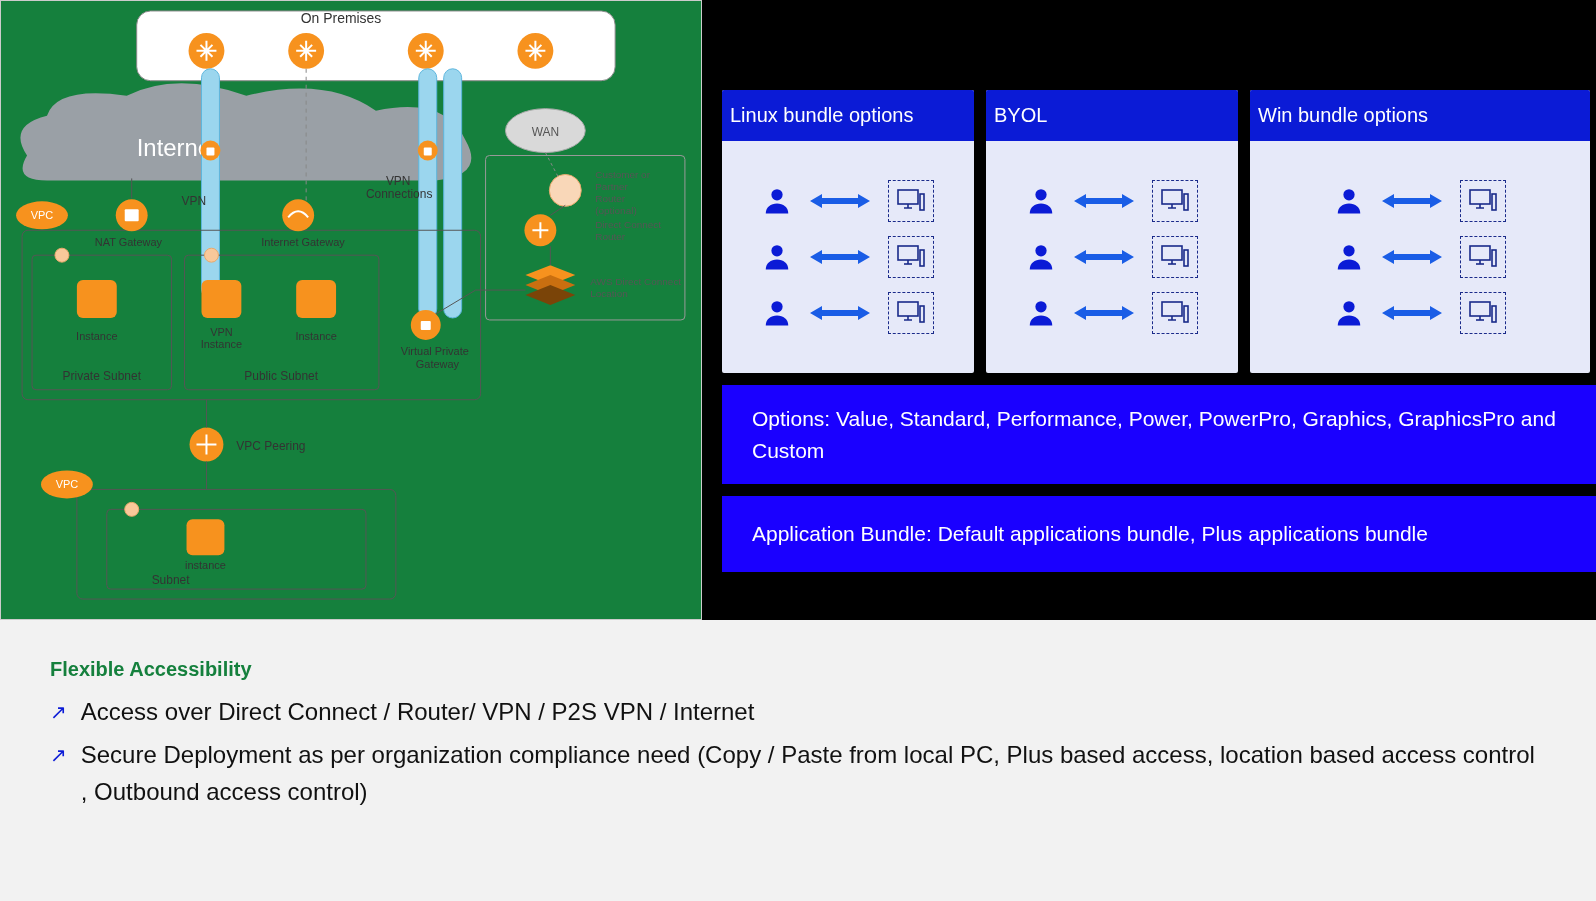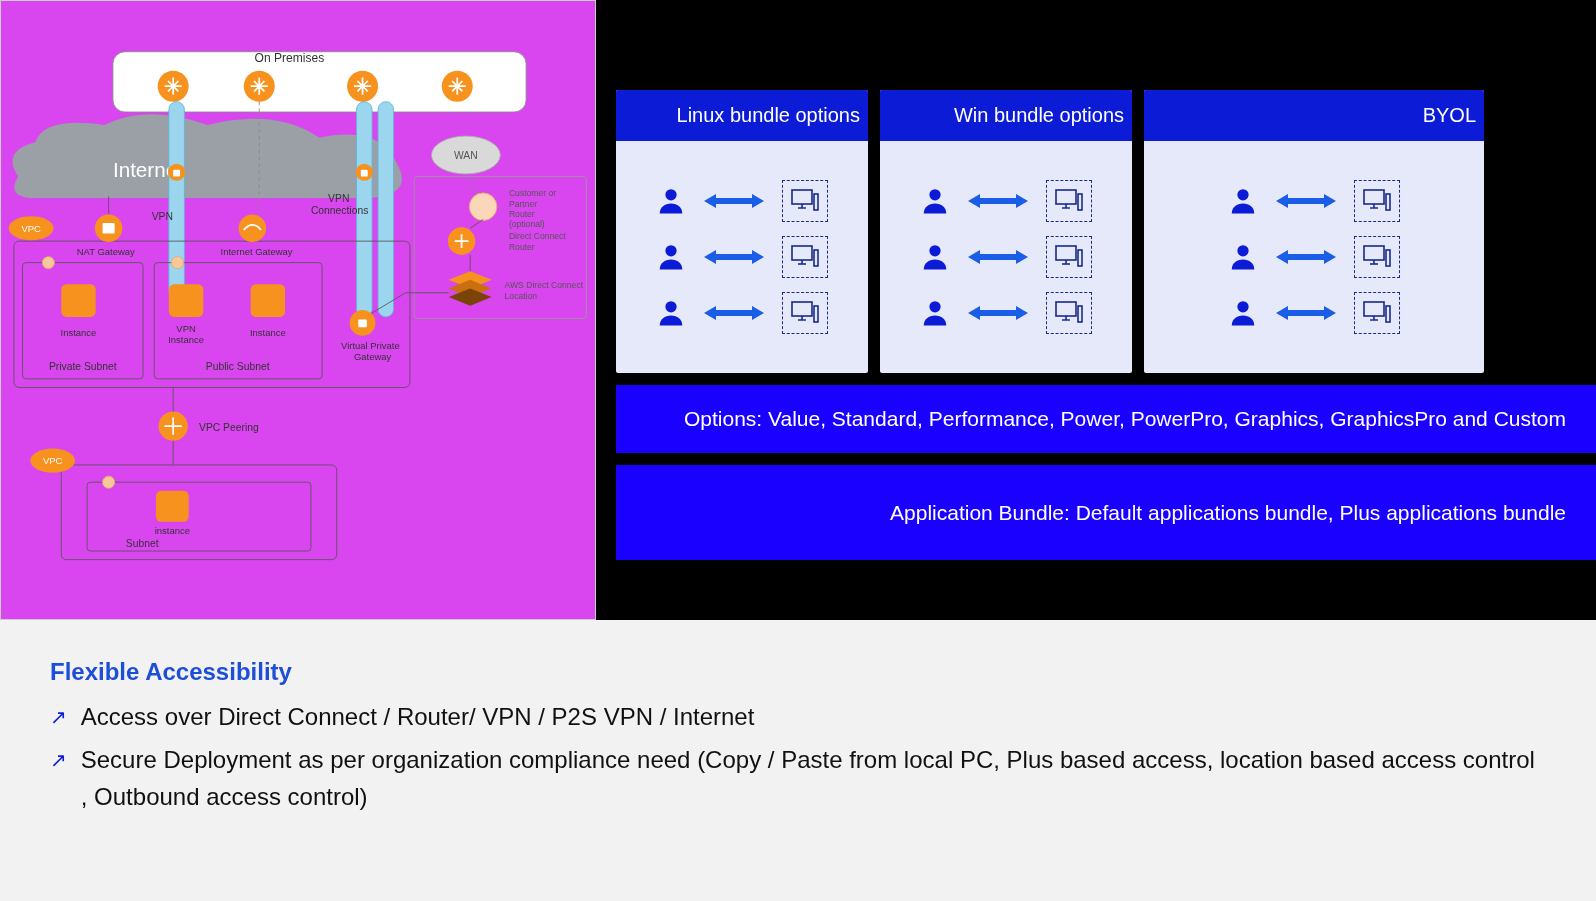--- a/index.html
+++ b/index.html
@@ -1,35 +1,35 @@
 <!DOCTYPE html>
 <html><head>
 <meta charset="utf-8">
 <style>
   *{box-sizing:border-box;margin:0;padding:0}
   body{font-family:Arial,Helvetica,sans-serif;background:#000;width:1596px;height:901px;overflow:hidden}
   .top{display:flex;height:620px}
-  .left-panel{width:596px;height:620px;background:#d946ef;position:relative;border:1px solid #ccc}
+  .left-panel{width:702px;height:620px;background:#15803d;position:relative;border:1px solid #ccc}
   .left-panel svg{width:100%;height:100%}
   .right-panel{flex:1;padding:90px 0 0 20px;display:flex;flex-direction:column;gap:12px}
   .bundle-row{display:flex;gap:12px}
   .bundle-card{background:#e6e9f9;display:flex;flex-direction:column;border-radius:2px;overflow:hidden}
   .bundle-card:nth-child(1){width:252px}
   .bundle-card:nth-child(2){width:252px}
   .bundle-card:nth-child(3){width:340px}
-  .bundle-header{background:#0b1bd6;color:#fff;text-align:right;padding:14px 8px;font-size:20px}
+  .bundle-header{background:#0b1bd6;color:#fff;text-align:left;padding:14px 8px;font-size:20px}
   .bundle-body{padding:18px 10px;display:flex;flex-direction:column;gap:14px;height:232px;justify-content:center}
   .bundle-line{display:flex;align-items:center;justify-content:center;gap:18px}
   .person-icn{width:30px;height:30px;flex:none}
   .arrow-icn{width:60px;height:18px;flex:none}
   .desk-icn{width:46px;height:42px;flex:none;border:1.5px dashed #1a2a8a;display:flex;align-items:center;justify-content:center}
   .desk-icn svg{width:30px;height:26px}
-  .info-bar{background:#1a00ff;color:#fff;text-align:right;padding:18px 30px;font-size:21px;line-height:1.5;margin-right:0}
+  .info-bar{background:#1a00ff;color:#fff;text-align:left;padding:18px 30px;font-size:21px;line-height:1.5;margin-right:0}
   .bottom{background:#f2f2f2;height:281px;padding:38px 50px}
-  .bottom-title{color:#1d4ed8;font-weight:bold;font-size:24px;margin-bottom:12px}
+  .bottom-title{color:#15803d;font-weight:bold;font-size:20px;margin-bottom:12px}
   .bullet-line{display:flex;align-items:flex-start;gap:14px;font-size:24px;color:#111;line-height:1.55;margin-bottom:6px}
   .bullet-ic{color:#0b1bd6;font-size:20px;margin-top:4px;flex:none}
   .bullet-txt{flex:1}
 </style>
 </head>
 <body>
 
 <div class="top">
   <div class="left-panel">
     <svg viewBox="0 0 690 620">
@@ -205,21 +205,21 @@
                   <rect x="2" y="2" width="20" height="14"></rect>
                   <rect x="24" y="6" width="4" height="16"></rect>
                   <line x1="8" y1="20" x2="16" y2="20"></line>
                   <line x1="12" y1="16" x2="12" y2="20"></line>
                 </svg>
               </span>
             </div>
         </div>
       </div>
       <div class="bundle-card">
-        <div class="bundle-header">Win bundle options</div>
+        <div class="bundle-header">BYOL</div>
         <div class="bundle-body">
           <div class="bundle-line">
               <span class="person-icn"><svg viewBox="0 0 24 24" fill="#0b1bd6">
                   <circle cx="12" cy="7" r="4.5"></circle>
                   <path d="M3 22c0-5 4-8 9-8s9 3 9 8z"></path>
                 </svg></span>
               <span class="arrow-icn"><svg viewBox="0 0 60 18" fill="#1a5de6">
                   <polygon points="0,9 12,2 12,6 48,6 48,2 60,9 48,16 48,12 12,12 12,16"></polygon>
                 </svg></span>
               <span class="desk-icn">
@@ -261,21 +261,21 @@
                   <rect x="2" y="2" width="20" height="14"></rect>
                   <rect x="24" y="6" width="4" height="16"></rect>
                   <line x1="8" y1="20" x2="16" y2="20"></line>
                   <line x1="12" y1="16" x2="12" y2="20"></line>
                 </svg>
               </span>
             </div>
         </div>
       </div>
       <div class="bundle-card">
-        <div class="bundle-header">BYOL</div>
+        <div class="bundle-header">Win bundle options</div>
         <div class="bundle-body">
           <div class="bundle-line">
               <span class="person-icn"><svg viewBox="0 0 24 24" fill="#0b1bd6">
                   <circle cx="12" cy="7" r="4.5"></circle>
                   <path d="M3 22c0-5 4-8 9-8s9 3 9 8z"></path>
                 </svg></span>
               <span class="arrow-icn"><svg viewBox="0 0 60 18" fill="#1a5de6">
                   <polygon points="0,9 12,2 12,6 48,6 48,2 60,9 48,16 48,12 12,12 12,16"></polygon>
                 </svg></span>
               <span class="desk-icn">
@@ -318,21 +318,21 @@
                   <rect x="24" y="6" width="4" height="16"></rect>
                   <line x1="8" y1="20" x2="16" y2="20"></line>
                   <line x1="12" y1="16" x2="12" y2="20"></line>
                 </svg>
               </span>
             </div>
         </div>
       </div>
     </div>
     <div class="info-bar">Options: Value, Standard, Performance, Power, PowerPro, Graphics, GraphicsPro and Custom</div>
-    <div class="info-bar" style="padding:32px 30px">Application Bundle: Default applications bundle, Plus applications bundle</div>
+    <div class="info-bar" style="padding:22px 30px">Application Bundle: Default applications bundle, Plus applications bundle</div>
   </div>
 </div>
 
 <div class="bottom">
   <div class="bottom-title">Flexible Accessibility</div>
   <div class="bullet-line">
     <span class="bullet-ic">↗</span>
     <span class="bullet-txt">Access over Direct Connect / Router/ VPN / P2S VPN / Internet</span>
   </div>
   <div class="bullet-line">

